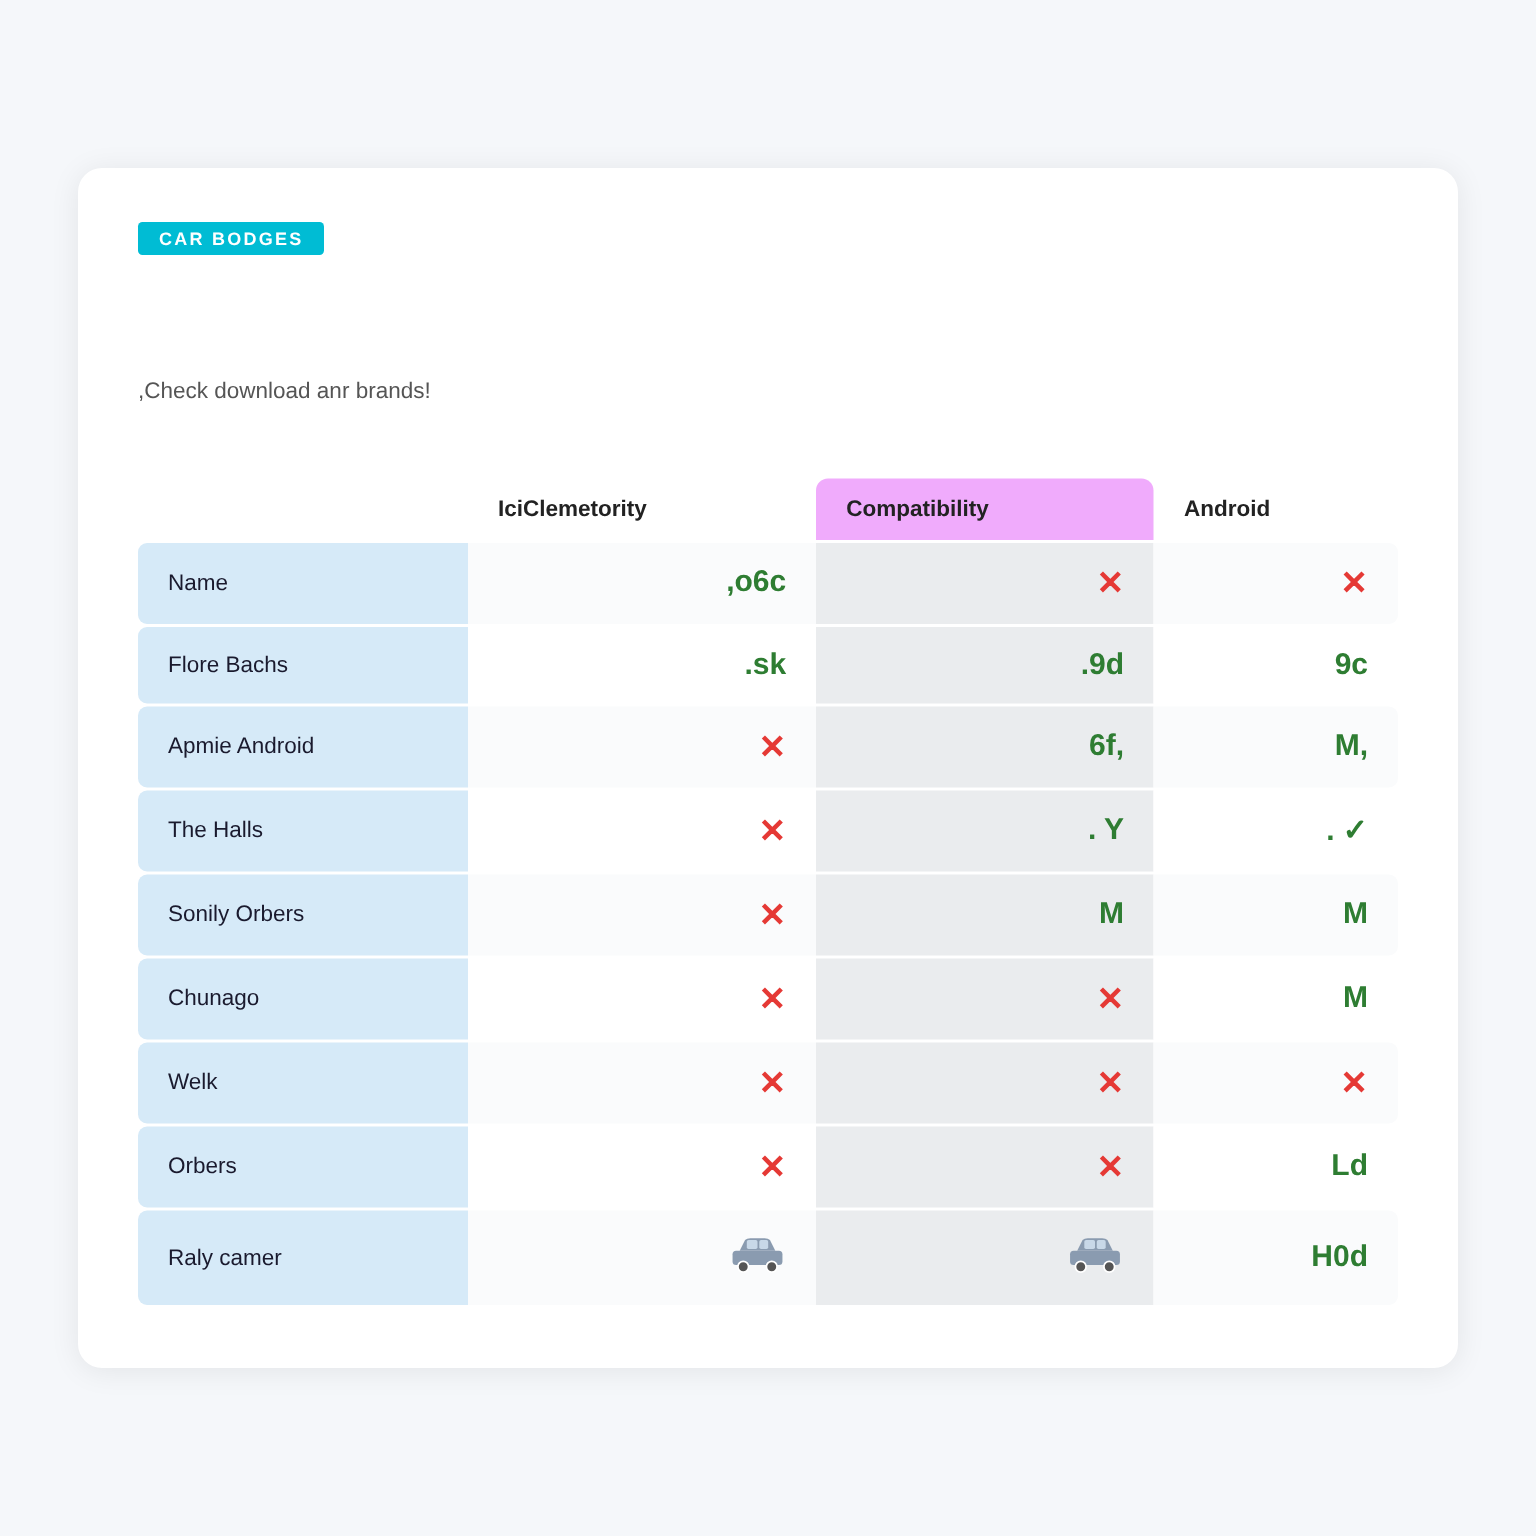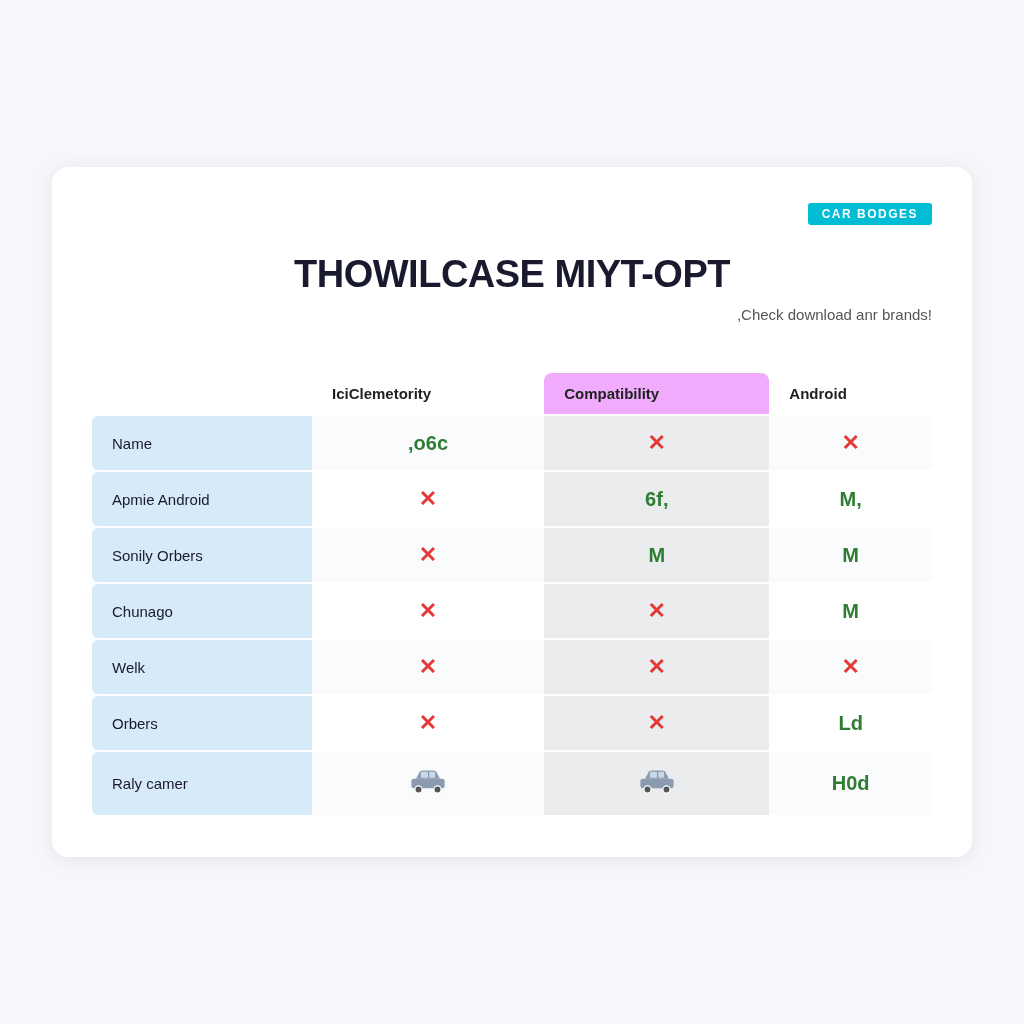--- a/index.html
+++ b/index.html
@@ -15,21 +15,21 @@
     .card {
       background: #ffffff;
       border-radius: 16px;
       padding: 36px 40px 40px;
       max-width: 920px;
       width: 100%;
       box-shadow: 0 2px 20px rgba(0,0,0,0.08);
     }
     .badge-row {
       display: flex;
-      justify-content: flex-end;
+      justify-content: flex-start;
       margin-bottom: 28px;
     }
     .badge {
       background: #00bcd4;
       color: #fff;
       font-size: 12px;
       font-weight: 700;
       letter-spacing: 1.5px;
       padding: 4px 14px;
       border-radius: 3px;
@@ -38,21 +38,21 @@
     .main-title {
       text-align: center;
       font-size: 38px;
       font-weight: 900;
       color: #1a1a2e;
       line-height: 1.15;
       margin-bottom: 10px;
       letter-spacing: -0.5px;
     }
     .subtitle {
-      text-align: right;
+      text-align: left;
       font-size: 15px;
       color: #555;
       margin-bottom: 48px;
     }
     table {
       width: 100%;
       border-collapse: separate;
       border-spacing: 0 2px;
     }
     thead tr th {
@@ -66,21 +66,21 @@
       text-align: left;
       width: 220px;
     }
     thead tr th.col-compat {
       background: #f0abfc;
       border-radius: 8px 8px 0 0;
     }
     tbody tr td {
       padding: 14px 20px;
       font-size: 16px;
-      text-align: center;
+      text-align: right;
       background: #fff;
     }
     tbody tr td:first-child {
       font-weight: 400;
       font-size: 15px;
       color: #1a1a2e;
       text-align: left;
       background: #d6eaf8;
       border-radius: 6px 0 0 6px;
     }
@@ -116,45 +116,57 @@
     }
   </style>
 </head>
 <body>
 
 <div class="card">
   <div class="badge-row">
     <span class="badge">CAR BODGES</span>
   </div>
   <h1 class="main-title">
-    <span>THOWILCASE MIYT-OPT</span><br>
+    <br>
   </h1>
   <p class="subtitle">,Check download anr brands!</p>
 
   <table>
     <thead>
       <tr>
         <th></th>
         <th>IciClemetority</th>
         <th class="col-compat">Compatibility</th>
         <th>Android</th>
       </tr>
     </thead>
     <tbody id="table-body">
     <tr>
       <td>Name</td>
       <td><span class="green-val">,o6c</span></td>
       <td class="col-compat"><span class="red-x">✕</span></td>
       <td><span class="red-x">✕</span></td>
     </tr>
         <tr>
+      <td>Flore Bachs</td>
+      <td><span class="green-val">.sk</span></td>
+      <td class="col-compat"><span class="green-val">.9d</span></td>
+      <td><span class="green-val">9c</span></td>
+    </tr>
+        <tr>
       <td>Apmie Android</td>
       <td><span class="red-x">✕</span></td>
       <td class="col-compat"><span class="green-val">6f,</span></td>
       <td><span class="green-val">M,</span></td>
+    </tr>
+        <tr>
+      <td>The Halls</td>
+      <td><span class="red-x">✕</span></td>
+      <td class="col-compat"><span class="green-val">. Y</span></td>
+      <td><span class="green-val">. ✓</span></td>
     </tr>
         <tr>
       <td>Sonily Orbers</td>
       <td><span class="red-x">✕</span></td>
       <td class="col-compat"><span class="green-val">M</span></td>
       <td><span class="green-val">M</span></td>
     </tr>
         <tr>
       <td>Chunago</td>
       <td><span class="red-x">✕</span></td>

